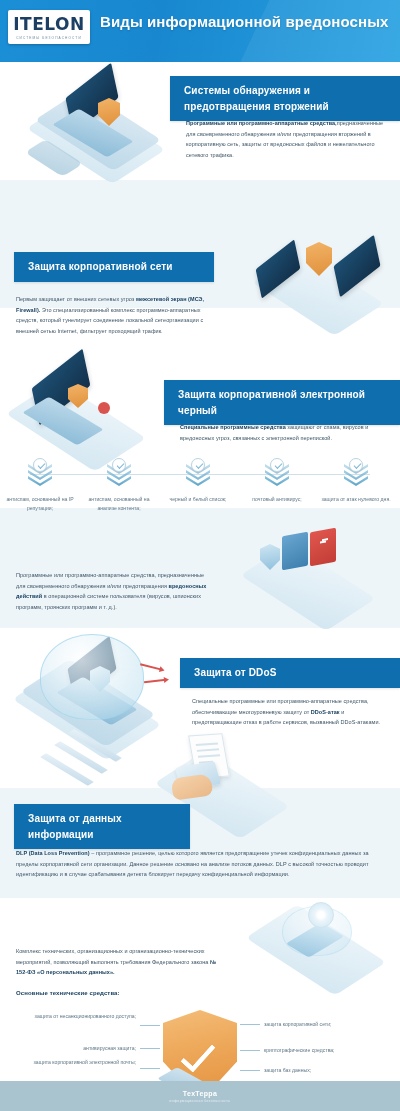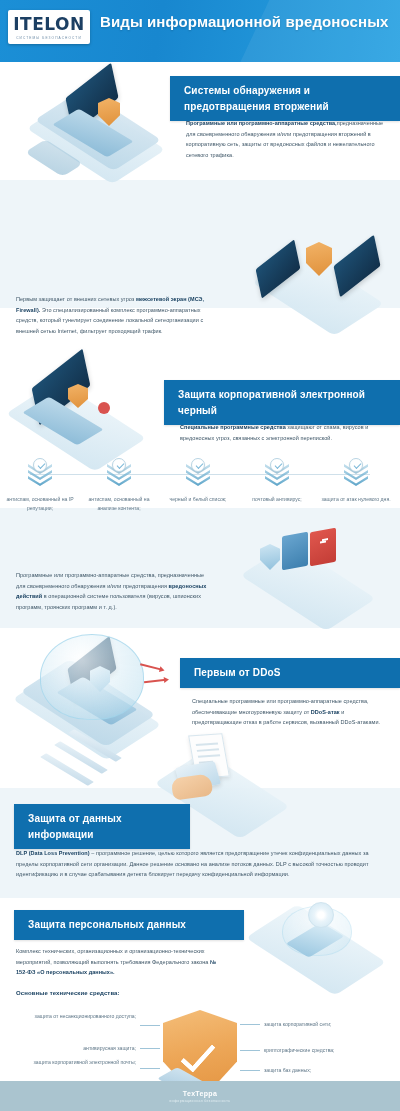--- a/index.html
+++ b/index.html
@@ -342,20 +342,21 @@
     <div class="para" style="left:186px; top:56px; width:200px;">
       <b>Программные или программно-аппаратные средства,</b><span>предназначенные для своевременного обнаружения и/или предотвращения вторжений в корпоративную сеть, защиты от вредоносных файлов и нежелательного сетевого трафика.</span>
     </div>
 
     <div class="illu" style="left:250px; top:168px; width:150px; height:96px;">
       <div class="iso-plate pale" style="left:20px; top:34px; width:96px; height:58px;"></div>
       <div class="laptop-screen" style="left:6px;  top:24px; width:44px; height:30px;"></div>
       <div class="laptop-screen" style="left:84px; top:20px; width:46px; height:32px;"></div>
       <div class="shield-sm" style="left:56px; top:12px; width:26px; height:34px;"></div>
     </div>
+    <div class="headbar" style="left:14px; top:190px; width:200px;">Защита корпоративной сети</div>
     <div class="para" style="left:16px; top:232px; width:198px;">
       <span>Первым защищает от внешних сетевых угроз </span><b>межсетевой экран (МСЭ, Firewall).</b><span> Это специализированный комплекс программно-аппаратных средств, который тунелирует соединение локальной сетеорганизации с внешней сетью Internet, фильтрует проходящий трафик.</span>
     </div>
 
     <div class="illu" style="left:10px; top:300px; width:160px; height:96px;">
       <div class="iso-plate pale" style="left:14px; top:34px; width:104px; height:60px;"></div>
       <div class="laptop-screen" style="left:22px; top:6px; width:58px; height:38px;"></div>
       <div class="laptop-base" style="left:22px; top:44px;"></div>
       <div class="shield-sm" style="left:58px; top:22px; width:20px; height:24px;"></div>
       <div style="position:absolute;left:88px;top:40px;width:12px;height:12px;border-radius:50%;background:#d9534f;"></div>
@@ -427,21 +428,21 @@
     <div class="illu" style="left:14px; top:560px; width:190px; height:120px;">
       <div class="iso-plate pale" style="left:18px; top:58px; width:110px; height:64px;"></div>
       <div class="iso-plate" style="left:24px; top:52px; width:100px; height:58px;"></div>
       <div class="laptop-screen" style="left:54px; top:30px; width:48px; height:34px;"></div>
       <div class="laptop-base" style="left:52px; top:64px;"></div>
       <div class="shield-blue" style="left:76px; top:44px; width:20px; height:26px;"></div>
       <div class="dome" style="left:26px; top:12px; width:104px; height:86px;"></div>
       <div class="arrow-red" style="left:126px; top:44px; transform:rotate(14deg);"></div>
       <div class="arrow-red" style="left:130px; top:58px; transform:rotate(-6deg);"></div>
     </div>
-    <div class="headbar" style="left:180px; top:596px; width:220px;">Первым от DDoS</div>
+    <div class="headbar" style="left:180px; top:596px; width:220px;">Защита от DDoS</div>
     <div class="para" style="left:192px; top:634px; width:196px;">
       <span>Специальные программные или программно-аппаратные средства, обеспечивающие многоуровневую защиту от </span><b>DDoS-атак</b><span> и предотвращающие отказ в работе сервисов, вызванный DDoS-атаками.</span>
     </div>
 
     <div class="illu" style="left:30px; top:660px; width:130px; height:80px;">
       <div class="stair" style="left:10px; top:44px;"></div>
       <div class="stair" style="left:24px; top:32px;"></div>
       <div class="stair" style="left:38px; top:20px;"></div>
     </div>
     <div class="illu" style="left:146px; top:662px; width:170px; height:92px;">
@@ -459,21 +460,20 @@
     <div class="para" style="left:16px; top:786px; width:370px;">
       <b>DLP (Data Loss Prevention)</b><span> – программное решение, целью которого является предотвращение утечек конфиденциальных данных за пределы корпоративной сети организации. Данное решение основано на анализе потоков данных. DLP с высокой точностью проводит идентификацию и в случае срабатывания детекта блокирует передачу конфиденциальной информации.</span>
     </div>
 
     <div class="illu" style="left:246px; top:830px; width:150px; height:90px;">
       <div class="iso-plate pale" style="left:18px; top:28px; width:104px; height:60px;"></div>
       <div class="dome" style="left:36px; top:14px; width:70px; height:50px; opacity:.5;"></div>
       <div class="phone" style="left:56px; top:28px;"></div>
       <div class="fingerprint" style="left:62px; top:10px;"></div>
     </div>
-    <div class="headbar" style="left:14px; top:848px; width:230px;">Защита персональных данных</div>
     <div class="para" style="left:16px; top:884px; width:212px;">
       <span>Комплекс технических, организационных и организационно-технических мероприятий, позволяющий выполнять требования Федерального закона </span><b>№ 152-ФЗ «О персональных данных».</b>
     </div>
     <div class="subhead" style="left:16px; top:928px;">Основные технические средства:</div>
 
     <div class="shield-big" style="left:163px; top:948px;">
       <div class="tick"></div>
     </div>
     <div class="shield-plinth" style="left:164px; top:1018px;"></div>
 

